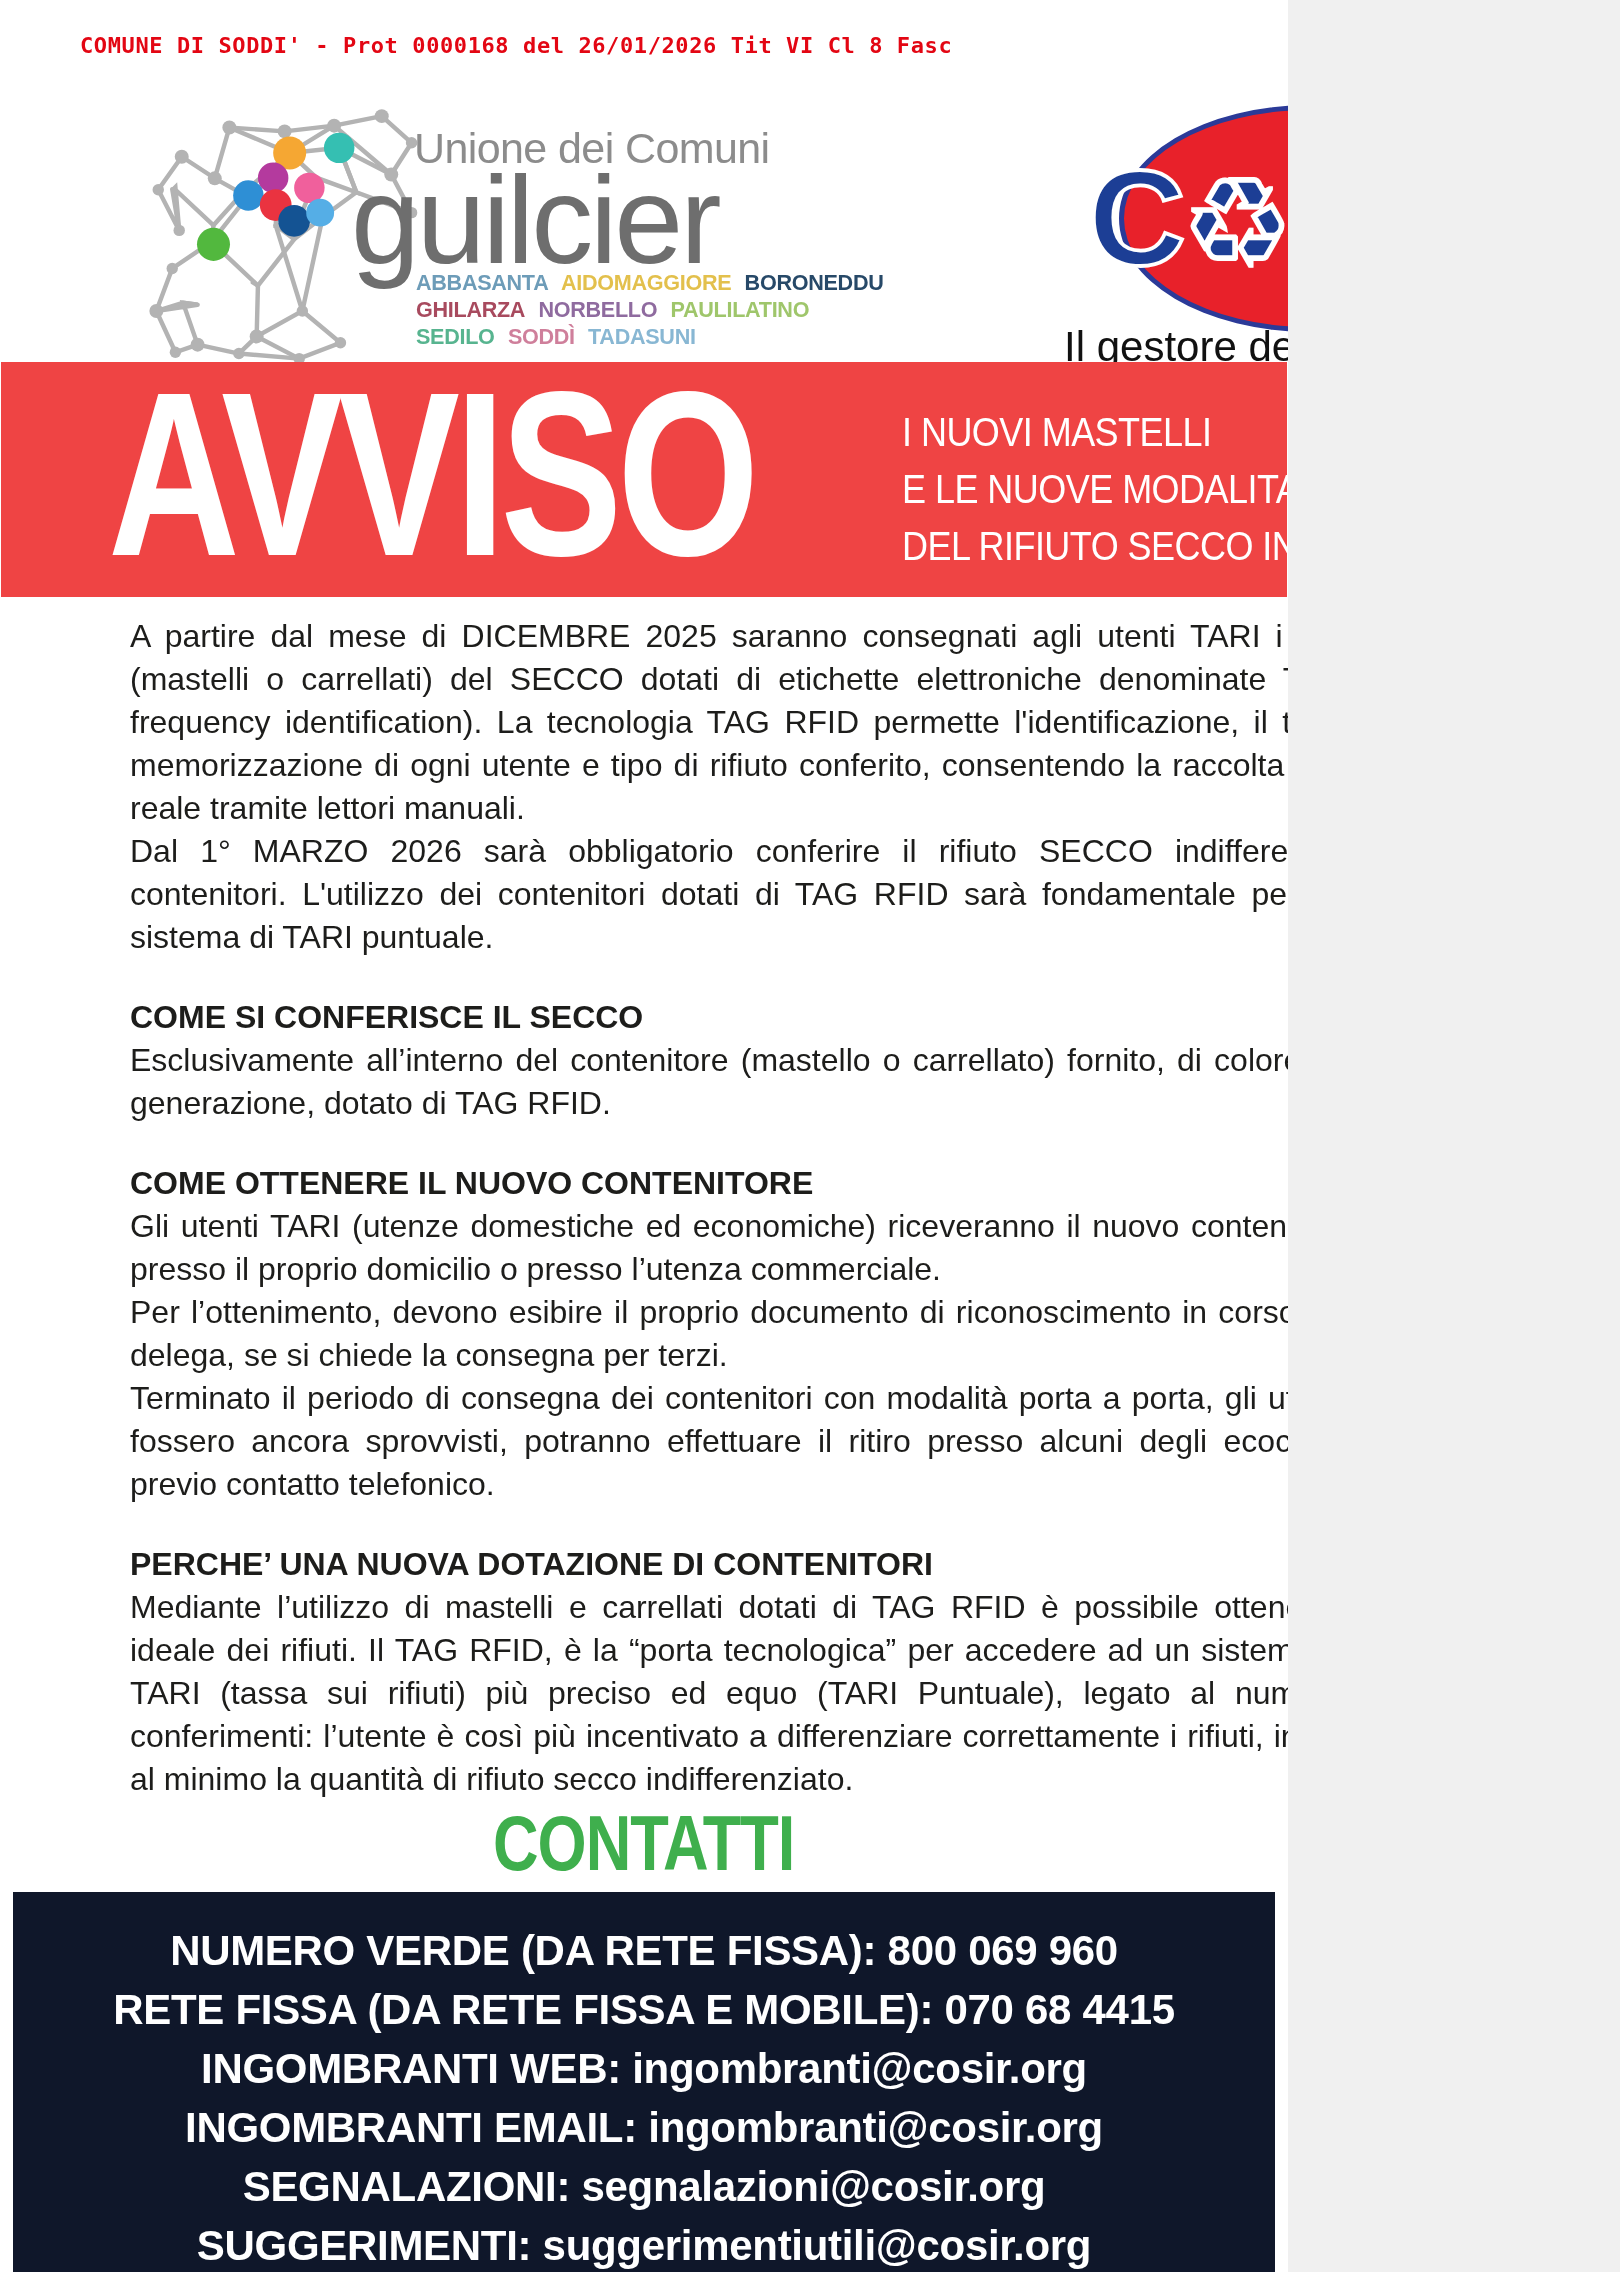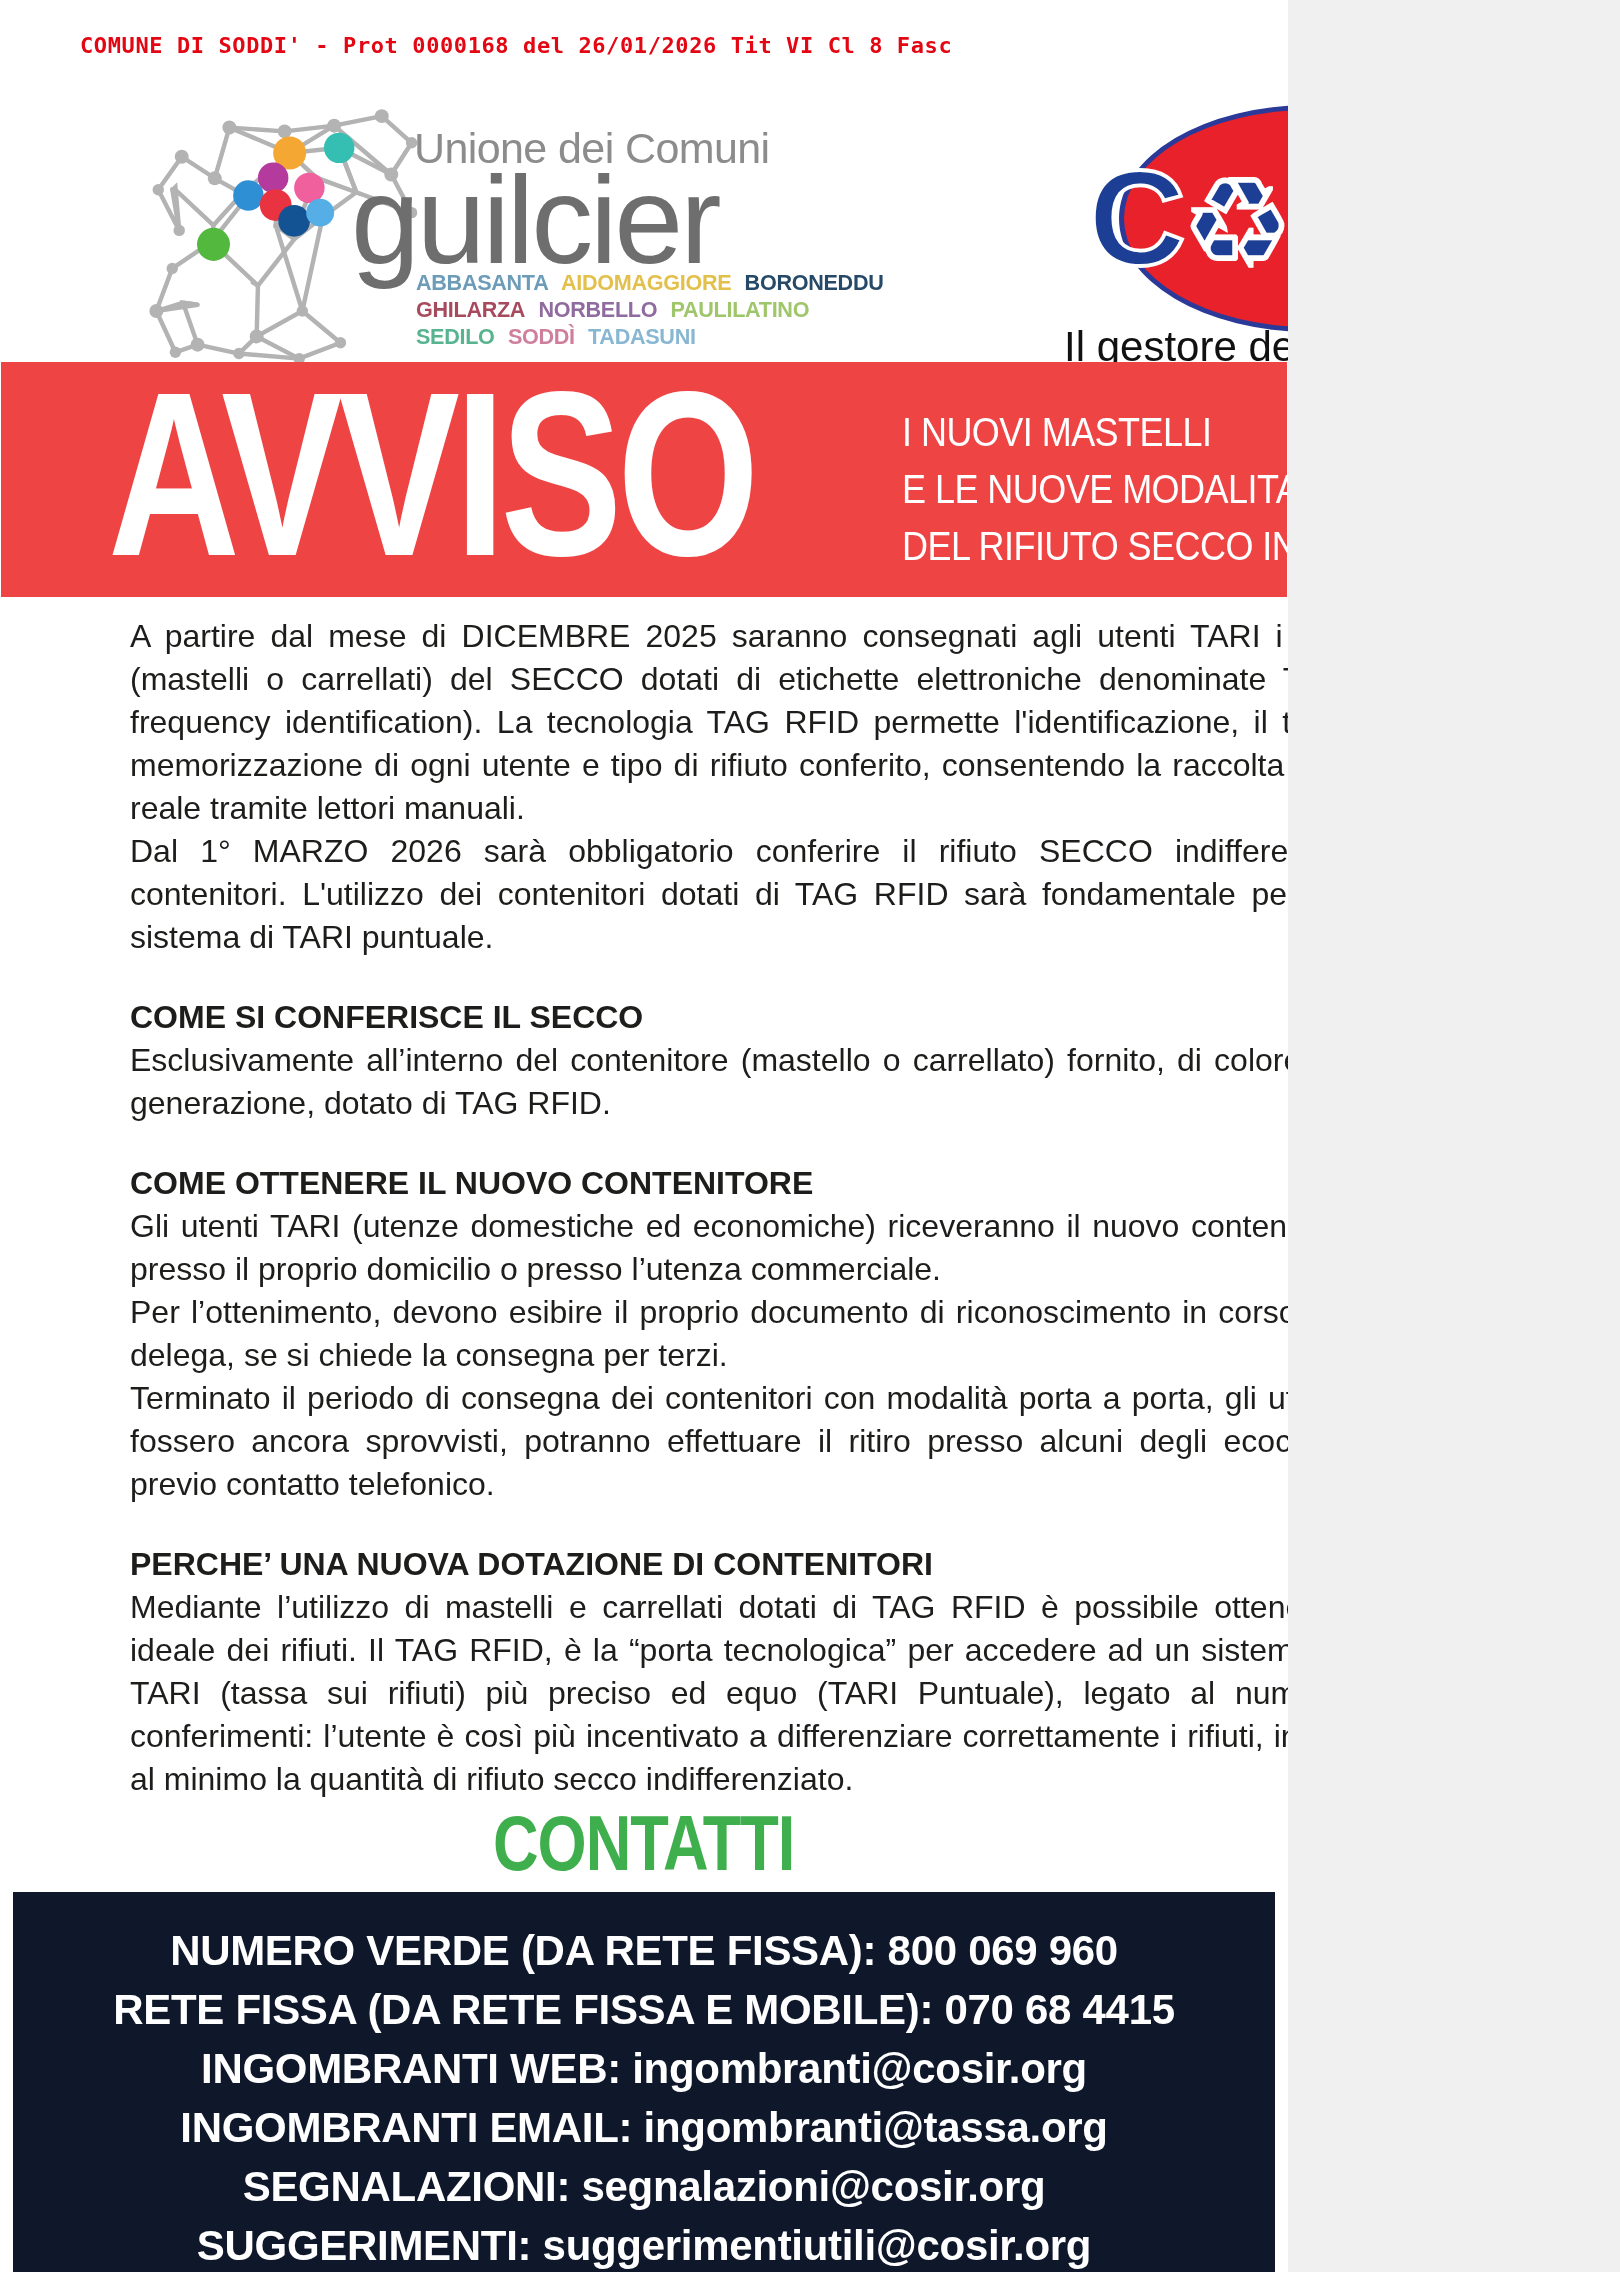--- a/index.html
+++ b/index.html
@@ -234,21 +234,21 @@
   </div>
 
   <div class="contatti-heading">
     <span>CONTATTI</span>
   </div>
 
   <div class="green-box">
     <div class="cline">NUMERO VERDE (DA RETE FISSA): 800 069 960</div>
     <div class="cline">RETE FISSA (DA RETE FISSA E MOBILE): 070 68 4415</div>
     <div class="cline">INGOMBRANTI WEB: ingombranti@cosir.org</div>
-    <div class="cline">INGOMBRANTI EMAIL: ingombranti@tassa.org</div>
+    <div class="cline">INGOMBRANTI EMAIL: ingombranti@cosir.org</div>
     <div class="cline">SEGNALAZIONI: segnalazioni@cosir.org</div>
     <div class="cline">SUGGERIMENTI: suggerimentiutili@cosir.org</div>
   </div>
 
   <div class="stamp">
     <span class="s1">Unione dei Comuni del Guilcier (Or) Prot. n. 0000035 del 23/01/2026 partenza</span>
     <span class="s2">Unione di Comuni del Guilcier (Or) Prot. n. 0000350 del 30/01/2026 partenza</span>
   </div>
 
 </div>

